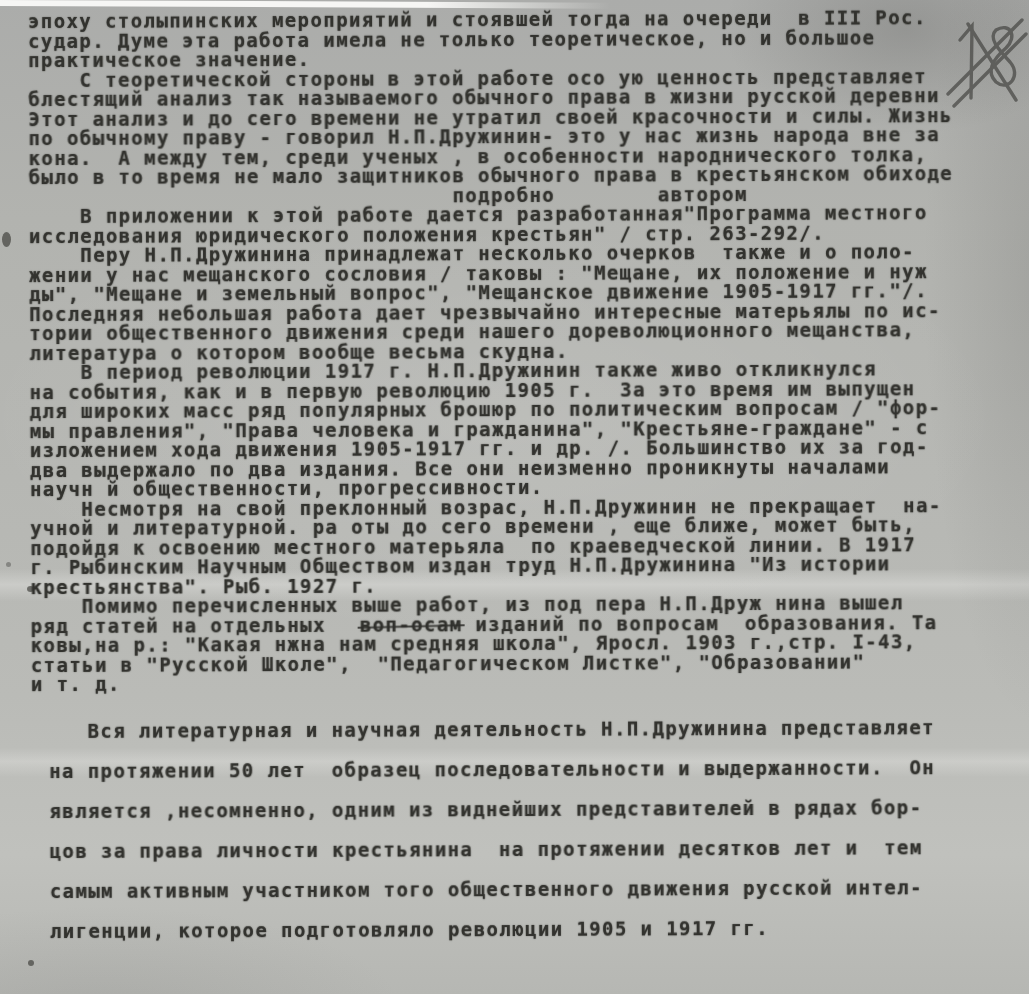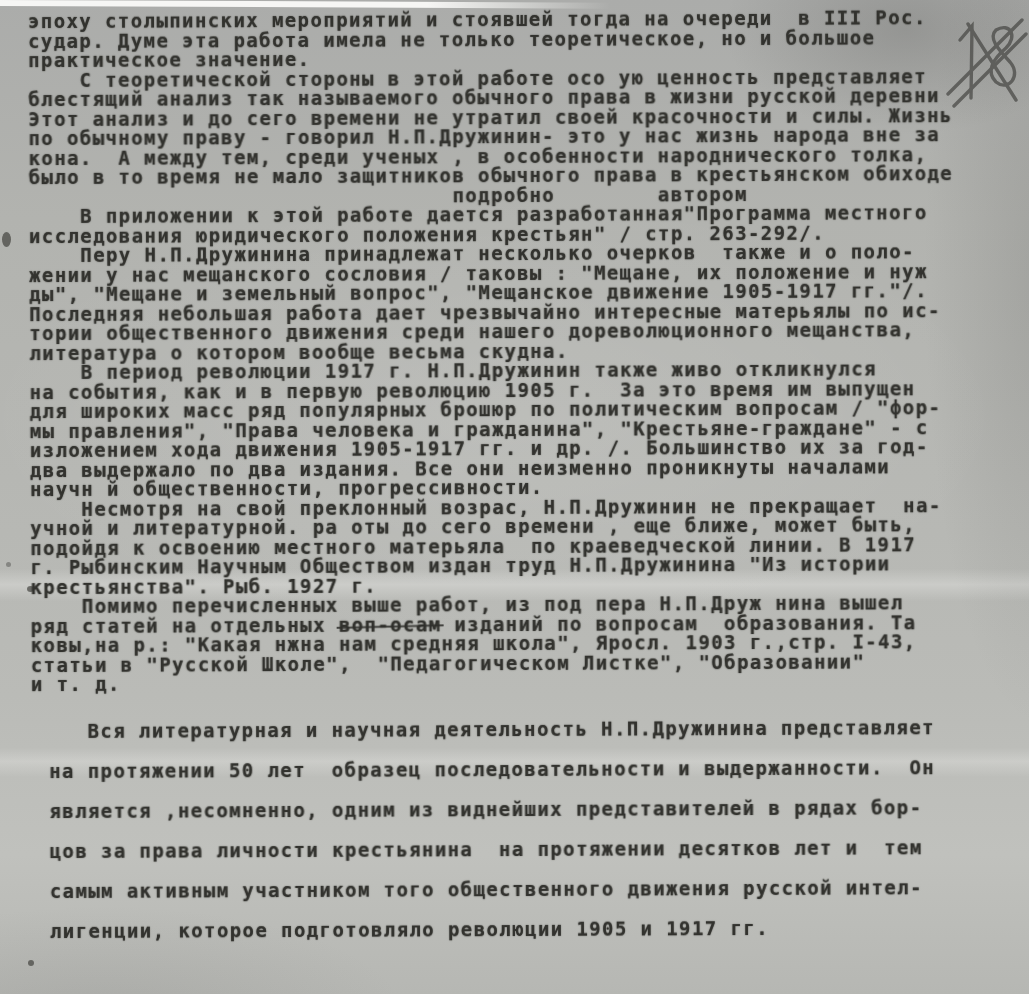--- a/index.html
+++ b/index.html
@@ -28,21 +28,21 @@
   .doc{
     position:absolute;left:30px;top:10px;right:14px;
     transform:rotate(-0.25deg);
     color:#32322e;font-weight:bold;font-size:19px;letter-spacing:1.4px;
     text-shadow:0 0 1.4px rgba(40,40,36,0.65);
     filter:blur(0.2px);
   }
   .line{white-space:pre;line-height:19.5px;height:19.5px;}
   .para.wide{margin-top:16px;margin-left:18px;}
   .para.wide .line{line-height:40px;height:40px;}
-  .strike{position:relative;display:inline-block;}
+  .strike{position:relative;display:inline-block;margin-left:21px;}
   .strike::after{
     content:"";position:absolute;left:-2px;right:-2px;top:52%;height:2.4px;
     background:#2e2e2a;transform:rotate(-1.2deg);opacity:.85;
   }
   .pencil{position:absolute;left:938px;top:2px;width:90px;height:125px;opacity:.72;}
   .pencil svg{width:100%;height:100%;}
   .pencil path{stroke:#474744;stroke-width:3.4;fill:none;stroke-linecap:round;}
 </style>
 </head>
 <body>

